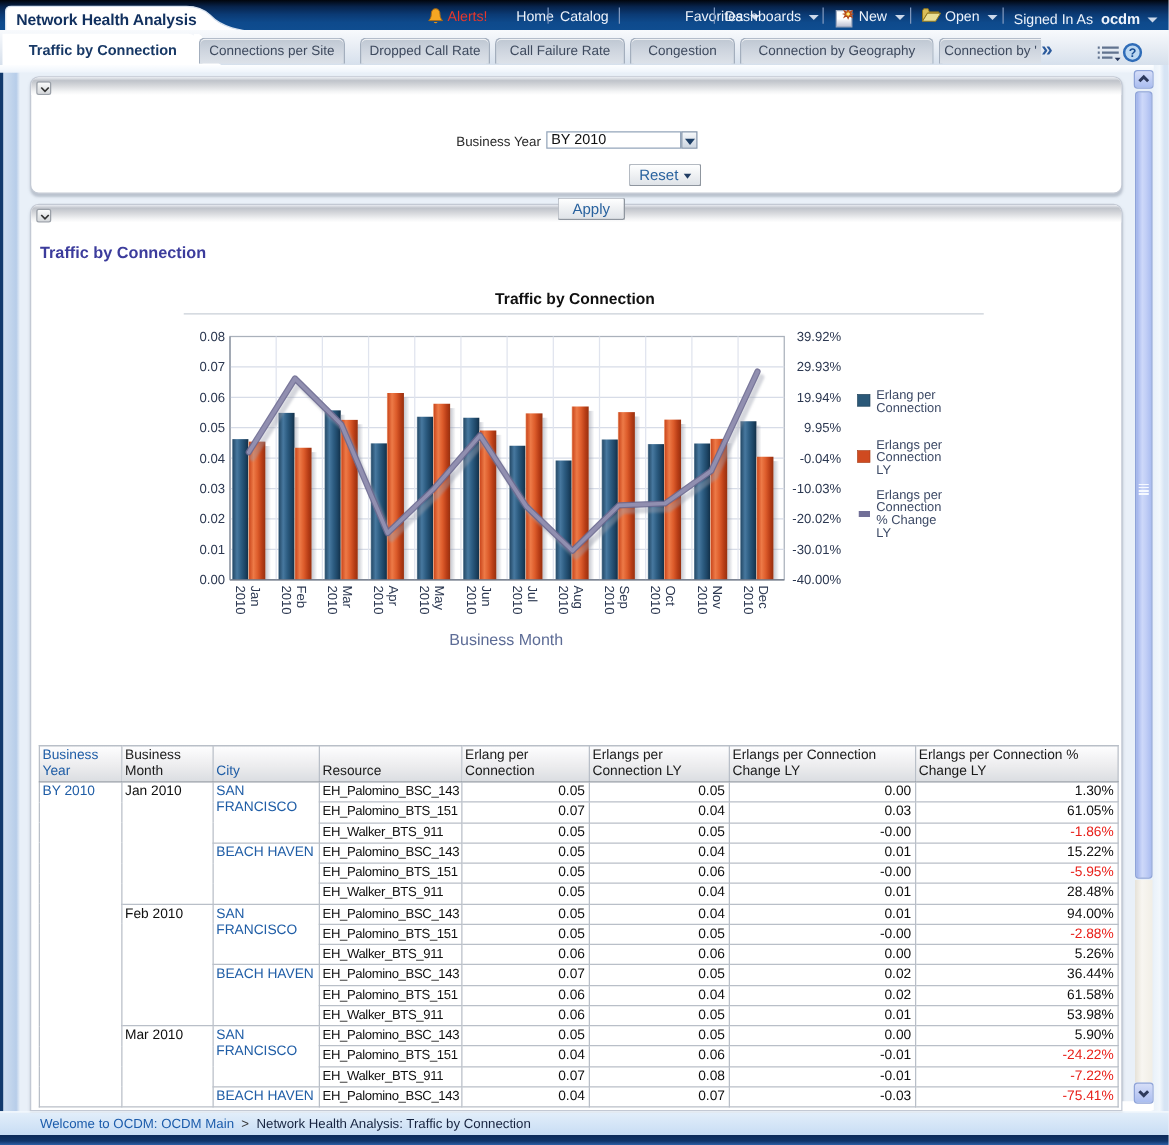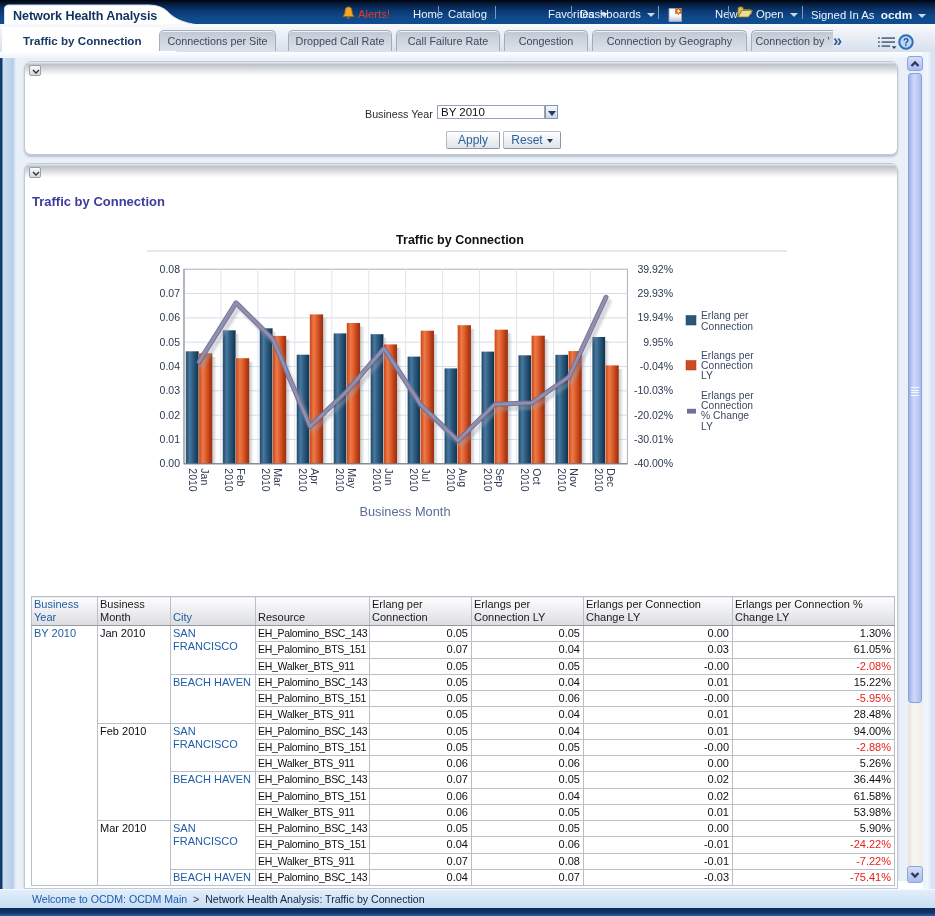--- a/index.html
+++ b/index.html
@@ -44,21 +44,21 @@
 
 #bylabel { left:365px; top:108px; font-size:10.7px; color:#2b2b2b; }
 #byinput { left:437px; top:105px; width:108px; height:14px; border:1px solid #94a5ba; background:#fff;
   font-size:11.5px; color:#111; padding:0 0 0 3px; line-height:13px; }
 #bybtn { left:545px; top:105px; width:13px; height:14px; border:1px solid #8495ab;
   background:linear-gradient(#f6f8fa, #cdd6e1); }
 #bybtn i { position:absolute; left:2.2px; top:4.5px; width:0; height:0; border-left:4px solid transparent; border-right:4px solid transparent; border-top:5px solid #1e3f66; }
 .pbtn { top:131px; height:18px; border:1px solid #b4bac2; border-right-color:#8f969f; border-bottom-color:#8f969f; border-radius:2px;
   background:linear-gradient(#feffff 0%, #f0f2f4 45%, #dfe3e8 100%);
   font-size:12px; color:#29629e; text-align:center; line-height:16px; }
-#applybtn { left:446px; width:54px; }
+#applybtn { left:446px; width:54px;margin-top:27px; }
 #resetbtn { left:503px; width:58px; }
 .caret-b { display:inline-block; width:0; height:0; border-left:3.5px solid transparent; border-right:3.5px solid transparent; border-top:4px solid #203c63; margin-left:4px; margin-bottom:1px; }
 
 #ptitle { left:32px; top:194px; font-size:13px; font-weight:bold; color:#3c3c9c; }
 
 
 #sbup { left:907px; top:56px; width:16px; height:15px; border:1px solid #8ea3d8; border-radius:3px;
   background:linear-gradient(#d6def8, #aabdf0); }
 #sbthumb { left:908px; top:73px; width:14px; height:630px; border:1px solid #8ea3d8; border-radius:3px;
   background:linear-gradient(90deg, #9db0ea 0%, #cdd8f9 40%, #c2cff6 65%, #aabcf0 100%); }
@@ -120,21 +120,21 @@
         <stop offset="0.5" stop-color="#ffffff"></stop>
         <stop offset="1" stop-color="#b9bed2"></stop>
       </linearGradient>
     </defs>
   <path d="M1 0.5 L13.5 0.5 L13.5 13.5 L1 13.5 Z" fill="url(#pgg)" stroke="#9aa6bc" stroke-width="0.9"></path>
   <g transform="translate(10.5,3.2)">
       <path d="M0,-3.4 L1,-1.4 L3,-2.4 L2,-0.5 L3.4,0 L2,0.5 L3,2.4 L1,1.4 L0,3.4 L-1,1.4 L-3,2.4 L-2,0.5 L-3.4,0 L-2,-0.5 L-3,-2.4 L-1,-1.4 Z" fill="#f5c32a" stroke="#b5481c" stroke-width="1"></path>
       <circle cx="0" cy="0" r="1.1" fill="#fbe590"></circle>
     </g>
 </svg>
-<div class="abs menuitem" style="left:715px;text-align:right;">New<i class="caret-w"></i></div>
+<div class="abs menuitem" style="left:687px;text-align:right;">New<i class="caret-w"></i></div>
 <div class="abs msep" style="left:728px;"></div>
 <svg class="abs" style="left:737px;top:6px" width="16" height="13" viewBox="0 0 16 13">
   <path d="M1 2.5 L1 11 L5 4.5 L14 4.5 L14 3.5 L6.5 3.5 L5.5 1 L2 1 Z" fill="#d9bd58" stroke="#94791d" stroke-width="0.8"></path>
   <path d="M1 11 L5 4.5 L15.5 4.5 L11.5 11 Z" fill="#eadf96 " stroke="#94791d" stroke-width="0.8"></path>
 </svg>
 <div class="abs menuitem" style="left:756px;">Open<i class="caret-w"></i></div>
 <div class="abs msep" style="left:802px;"></div>
 <div class="abs menuitem" style="left:811px;">Signed In As&nbsp; <b style="font-size:11.8px">ocdm</b><i class="caret-w"></i></div>
 
 <div class="abs" id="tabrow"></div>
@@ -370,21 +370,21 @@
         <td class="num">0.07</td>
         <td class="num">0.04</td>
         <td class="num">0.03</td>
         <td class="num">61.05%</td>
       </tr>
 <tr>
         <td class="res">EH_Walker_BTS_911</td>
         <td class="num">0.05</td>
         <td class="num">0.05</td>
         <td class="num">-0.00</td>
-        <td class="num red">-2.08%</td>
+        <td class="num red">-1.86%</td>
       </tr>
 <tr>
         <td class="blue" rowspan="3">BEACH HAVEN</td>
         <td class="res">EH_Palomino_BSC_143</td>
         <td class="num">0.05</td>
         <td class="num">0.04</td>
         <td class="num">0.01</td>
         <td class="num">15.22%</td>
       </tr>
 <tr>

